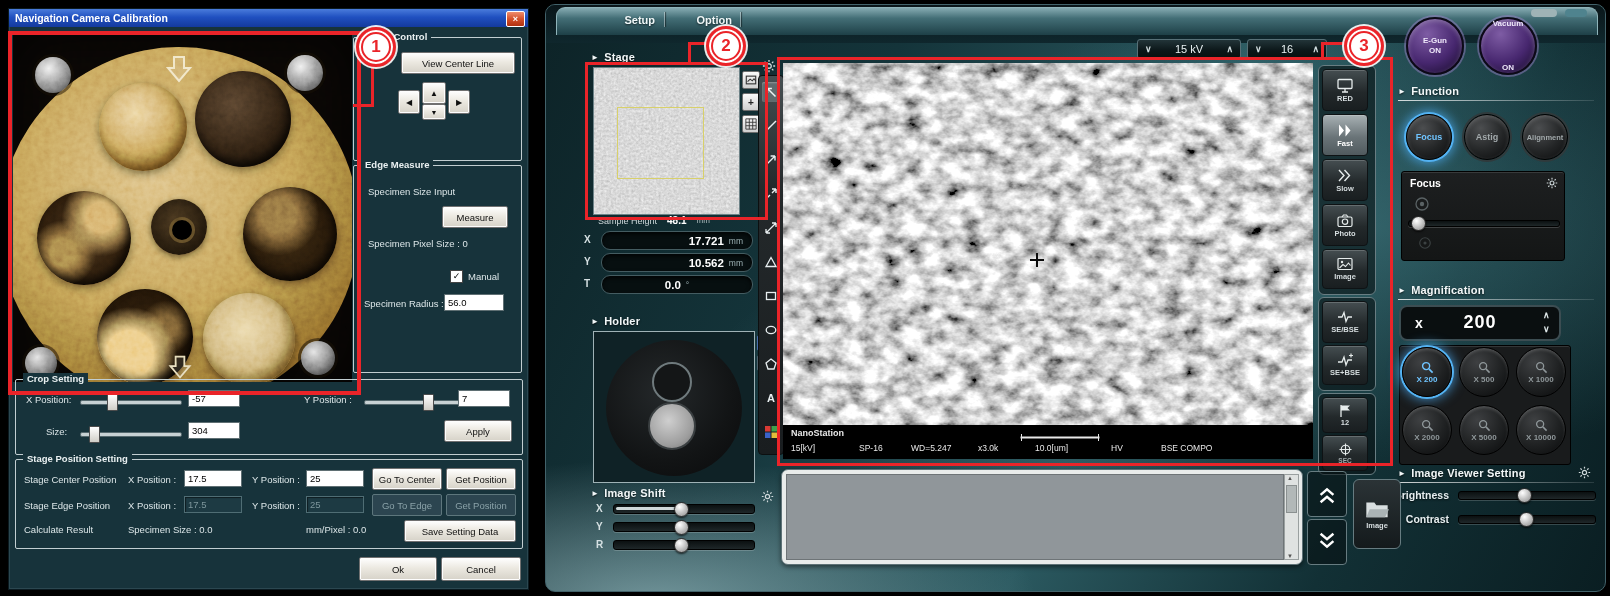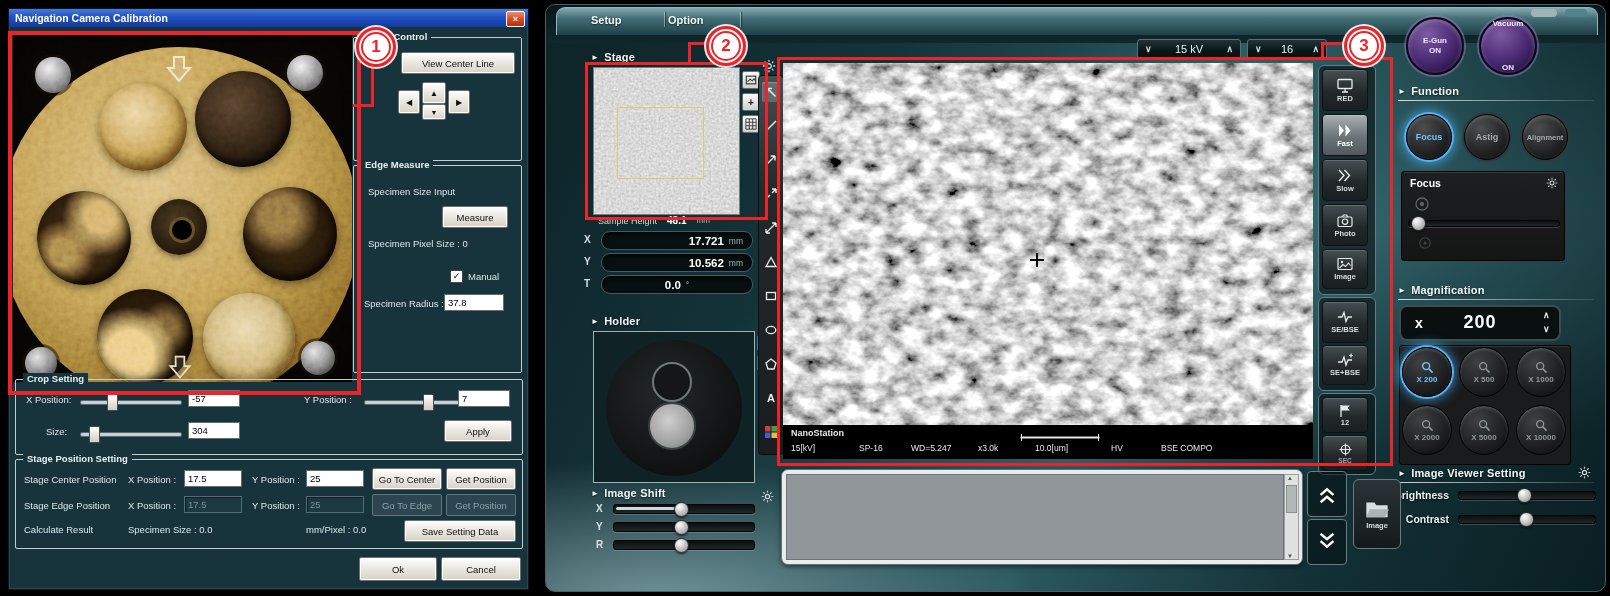--- a/index.html
+++ b/index.html
@@ -29,21 +29,21 @@
 
   
   #rw{left:545px;top:4px;width:1061px;height:588px;border-radius:10px;border:1px solid #42626a;box-sizing:border-box;overflow:hidden;
       background:
         radial-gradient(700px 260px at 10% 102%, rgba(190,228,233,.55), transparent 55%),
         radial-gradient(900px 420px at 78% 38%, rgba(110,190,200,.28), transparent 55%),
         radial-gradient(520px 200px at 45% 62%, rgba(140,210,220,.18), transparent 60%),
         linear-gradient(115deg,#0d2327 0%,#14343a 28%,#2b5960 55%,#123035 78%,#0a1e22 100%);}
   .topdark{position:absolute;left:0;top:0;width:100%;height:38px;background:linear-gradient(#0a161a,#0f272d);}
   .tabband{position:absolute;left:10px;top:2px;width:1042px;height:28px;border-radius:9px 9px 0 0;background:linear-gradient(180deg,#86abb2,#436e76 38%,#1e4047 100%);border:1px solid #8fb4ba;border-bottom:none;box-sizing:border-box;}
-  .tab{position:absolute;top:3px;height:24px;display:flex;align-items:center;justify-content:flex-start;color:#f0f7f8;font-size:11px;font-weight:bold;text-shadow:0 1px 2px rgba(0,0,0,.6);}
+  .tab{position:absolute;top:3px;height:24px;display:flex;align-items:center;justify-content:flex-end;color:#f0f7f8;font-size:11px;font-weight:bold;text-shadow:0 1px 2px rgba(0,0,0,.6);}
   .tabsep{position:absolute;top:7px;width:1px;height:15px;background:rgba(255,255,255,.4);box-shadow:1px 0 1px rgba(0,0,0,.5);}
   .pill{position:absolute;border-radius:4px;}
   .sec{position:absolute;display:flex;align-items:center;gap:5px;color:#f2f7f8;font-size:11px;font-weight:bold;letter-spacing:.2px;text-shadow:0 1px 2px rgba(0,0,0,.7);white-space:nowrap;}
   .sec .bl{font-size:8px;}
   .hr{position:absolute;height:1px;background:linear-gradient(90deg,rgba(255,255,255,.8),rgba(255,255,255,.12));}
   .spin{position:absolute;background:linear-gradient(#223438,#0b1618 60%,#08100f);border:1px solid #577077;border-radius:3px;display:flex;align-items:center;justify-content:space-between;padding:0 7px;box-sizing:border-box;color:#eaf2f3;}
   .spin .ar{font-size:9px;color:#d2dee0;font-weight:bold;}
   .spin .v{font-size:11px;font-weight:normal;}
   .pbtn{position:absolute;width:54px;height:54px;border-radius:50%;background:radial-gradient(circle at 36% 28%,#7e5ca4,#47276f 55%,#1c0e31 92%);border:2px solid #0d0917;box-shadow:0 0 0 2px rgba(150,128,195,.5), inset 0 2px 5px rgba(255,255,255,.3);display:flex;flex-direction:column;align-items:center;justify-content:center;color:#efe8fb;font-size:8px;font-weight:bold;line-height:1.3;text-align:center;}
   .dfield{position:absolute;background:#070f10;border:1px solid #445c61;border-radius:9px;display:flex;align-items:center;justify-content:flex-end;padding:0 9px;box-sizing:border-box;gap:5px;box-shadow:inset 0 2px 4px rgba(0,0,0,.8);}
@@ -169,21 +169,21 @@
         </div>
       <div class="lbl a" style="left:14px;top:72px;">Specimen Pixel Size :  0</div>
       <div class="a f" style="left:96px;top:104px;gap:5px;">
         <div class="chk">
             <span>✓</span>
           </div>
         <span class="lbl">Manual</span>
       </div>
       <div class="lbl a" style="left:10px;top:132px;">Specimen Radius :</div>
       <div class="inp a" style="left:90px;top:128px;width:60px;height:17px;">
-          <span>37.8</span>
+          <span>56.0</span>
         </div>
     </div>
 
     <div class="grp" style="left:6px;top:370px;width:506px;height:74px;">
       <div class="lg">Crop Setting</div>
       <div class="lbl a" style="left:10px;top:14px;">X Position:</div>
       <div class="trk" style="left:64px;top:20px;width:100px;">
           <div class="thm" style="left:26px;"></div>
         </div>
       <div class="inp a" style="left:172px;top:10px;width:52px;height:17px;">

